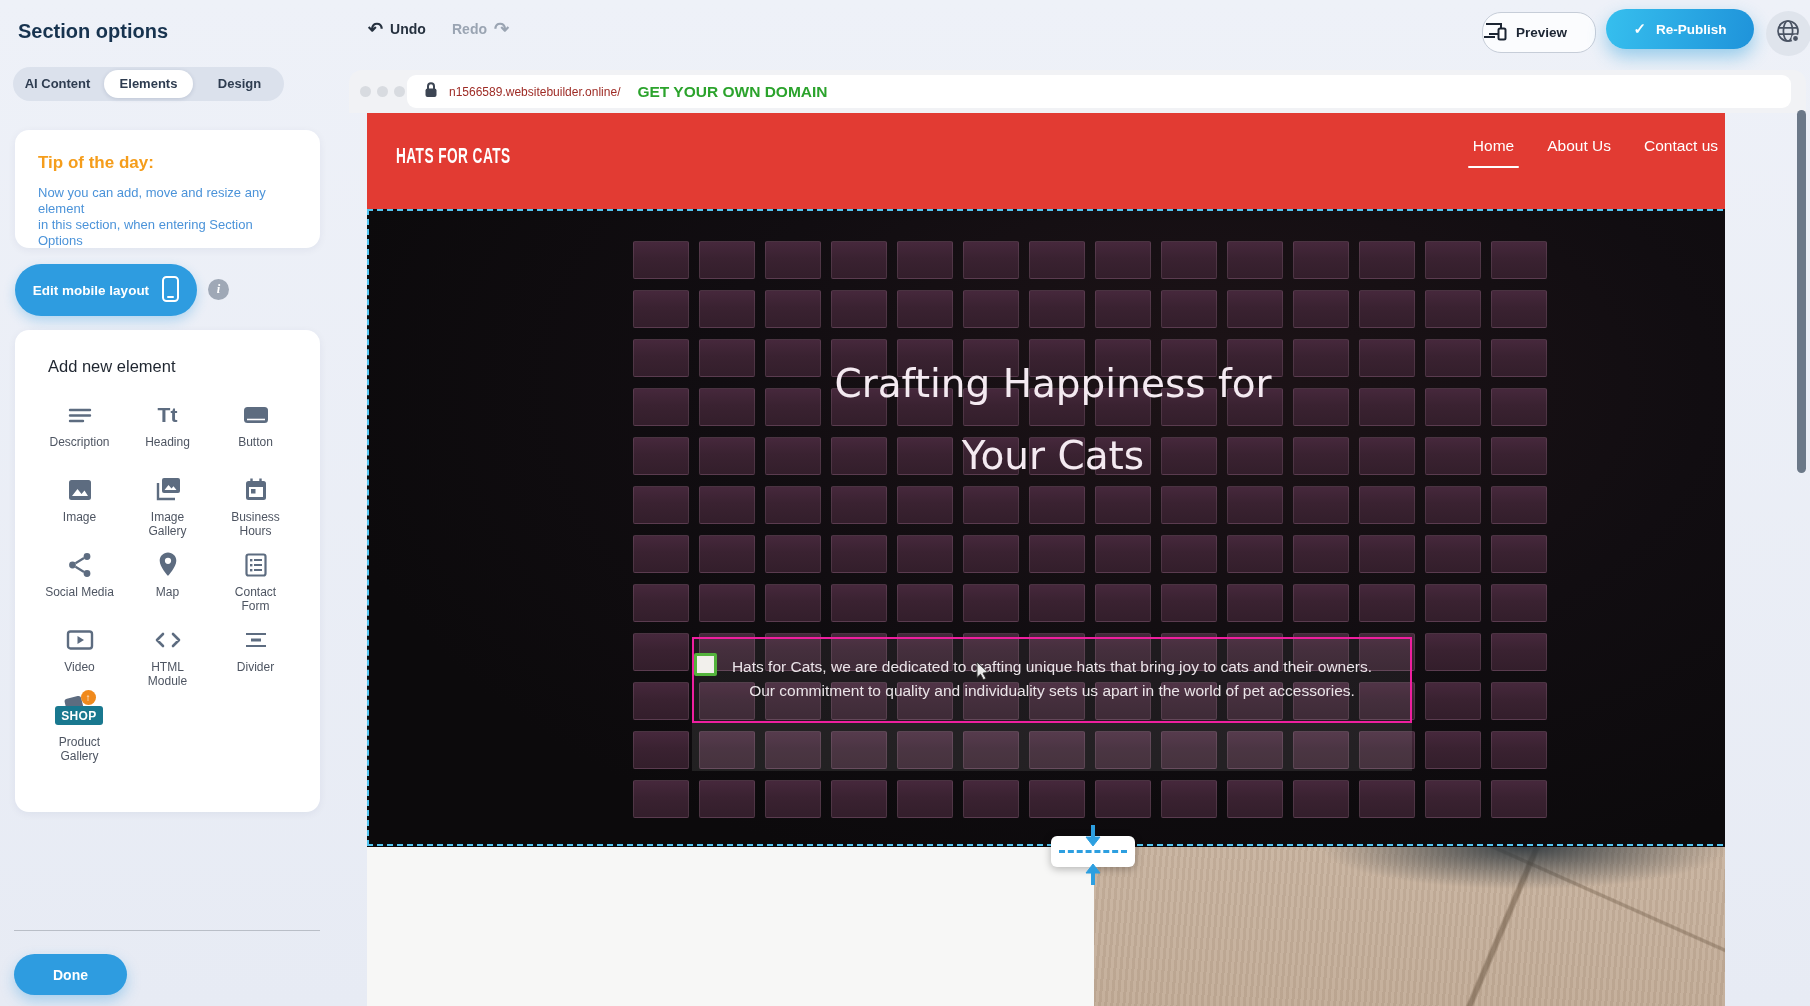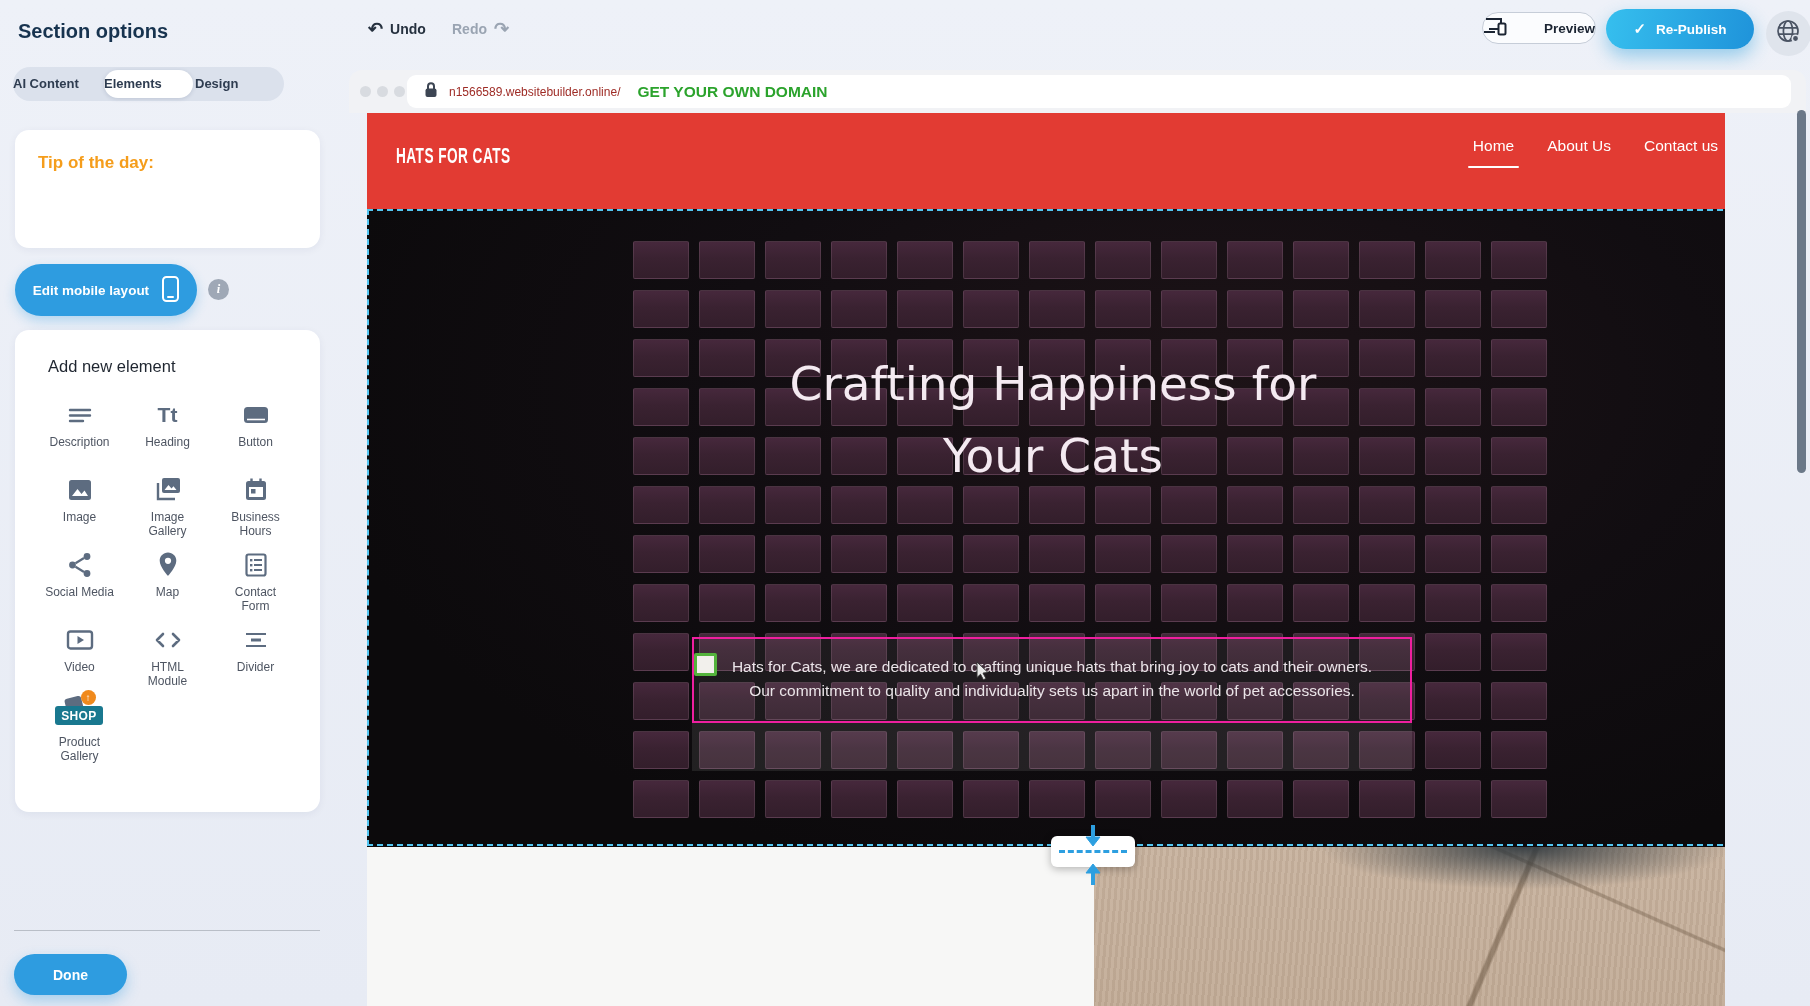--- a/index.html
+++ b/index.html
@@ -9,38 +9,38 @@
   #app { position:relative; width:1810px; height:1006px;
          background:linear-gradient(180deg,#eef1f8 0%,#e7ebf4 100%); }
 
   
   .section-title { left:18px; top:20px; font-size:20px; font-weight:bold; color:#17334f; }
   .history-btn { top:20px; display:flex; align-items:center; gap:7px; font-size:14px;
                  font-weight:bold; cursor:pointer; }
   .undo-btn { left:368px; color:#26313f; }
   .redo-btn { left:452px; color:#9aa4b2; }
   .history-icon { font-size:18px; line-height:18px; }
-  .preview-btn { left:1482px; top:12px; width:114px; height:32px; border:1.5px solid #c6cdd8;
+  .preview-btn { left:1482px; top:12px; width:114px; height:41px; border:1.5px solid #c6cdd8;
                  border-radius:19px; background:#fbfcfe; display:flex; align-items:center;
-                 justify-content:space-between; gap:9px; font-weight:bold; font-size:13.5px; color:#1c2533;
+                 justify-content:flex-start; gap:9px; font-weight:bold; font-size:13.5px; color:#1c2533;
                  cursor:pointer; }
   .republish-btn { left:1606px; top:9px; width:148px; height:40px; border-radius:21px;
                  background:linear-gradient(100deg,#36bfee 0%,#1f93da 100%);
                  box-shadow:0 8px 18px rgba(44,160,219,.45); display:flex; align-items:center;
                  justify-content:center; gap:10px; color:#fff; font-weight:bold; font-size:13.5px;
                  cursor:pointer; }
   .check-glyph { font-size:15px; font-weight:bold; }
   .globe-btn { left:1766px; top:11px; width:45px; height:45px; border-radius:50%;
                background:#dfe4ec; display:flex; align-items:center; justify-content:center;
                cursor:pointer; }
 
   
   .tabs { left:13px; top:67px; width:271px; height:34px; background:#dbe1ec; border-radius:17px;
           display:flex; align-items:center; font-size:13px; font-weight:bold; color:#2e3c50; }
-  .tab { flex:1; height:28px; line-height:28px; cursor:pointer; }
+  .tab { flex:1; text-align:center; height:28px; line-height:28px; cursor:pointer; }
   .tab.active { background:#fff; border-radius:15px; margin:0 2px;
                 box-shadow:0 1px 4px rgba(20,40,80,.15); }
   .tip-card { left:15px; top:130px; width:305px; height:118px; background:#fff; border-radius:14px;
               box-shadow:0 2px 8px rgba(25,39,80,.06); padding:23px 20px 0 23px; }
   .tip-heading { color:#f59d1b; font-size:17px; font-weight:bold; }
   .tip-body { margin-top:12px; color:#4b93d9; font-size:13px; line-height:16px; white-space:pre-line; }
   .edit-mobile-btn { left:15px; top:264px; width:182px; height:52px; border-radius:26px;
               background:#2e9ce0; display:flex; align-items:center; justify-content:center; gap:13px;
               color:#fff; font-size:13.5px; font-weight:bold; cursor:pointer;
               box-shadow:0 5px 12px rgba(46,156,224,.3); }
@@ -98,21 +98,21 @@
 
   .hero { position:absolute; left:0; top:96px; width:1457px; height:638px;
           background:radial-gradient(900px 520px at 58% 28%, #1d1317 0%, #110d11 55%, #0c0a0c 100%); }
   .tile-grid { position:absolute; left:266px; top:32px; display:grid;
                grid-template-columns:repeat(14,56px); grid-auto-rows:38px;
                column-gap:10px; row-gap:11px; }
   .tile { background:linear-gradient(180deg,#46283c 0%,#3a2231 45%,#331e2b 100%);
           border:1px solid rgba(222,185,205,.14); border-radius:2px; }
   .hero-content { position:absolute; left:0; top:0; width:1372px; height:638px; text-align:center; }
   .hero-heading { position:absolute; left:0; width:100%; top:139px;
-                  font-family:"DejaVu Sans",sans-serif; font-weight:400; font-size:47px;
+                  font-family:"DejaVu Sans",sans-serif; font-weight:400; font-size:39px;
                   line-height:72px; color:#f4eaf1; }
   .hero-sub { position:absolute; left:0; width:100%; top:333px; font-family:"DejaVu Sans",sans-serif;
               font-size:26px; color:#f1e8ee; }
   .light-band { position:absolute; left:325px; top:514px; width:720px; height:48px;
                 background:rgba(255,255,255,.09); }
   .text-selection { position:absolute; left:325px; top:428px; width:720px; height:86px;
                 border:2px solid #ee1f9f; background:rgba(255,255,255,.06); cursor:move; }
   .hero-paragraph { position:absolute; left:336px; top:446px; width:698px; font-size:15.5px;
                 line-height:24px; color:#eae4e8; text-align:center; white-space:pre-line; }
   .drag-handle { position:absolute; left:327px; top:444px; width:23px; height:23px;
@@ -187,20 +187,22 @@
   </div>
 
   <div class="abs tabs">
     <div class="tab">AI Content</div>
     <div class="tab active">Elements</div>
     <div class="tab">Design</div>
   </div>
 
   <div class="abs tip-card">
     <div class="tip-heading">Tip of the day:</div>
+    <div class="tip-body">Now you can add, move and resize any element
+in this section, when entering Section Options</div>
   </div>
 
   <div class="abs edit-mobile-btn">
     <span>Edit mobile layout</span>
     <span>
       <svg width="17" height="26" viewBox="0 0 17 26">
         <rect x="1" y="1" width="15" height="24" rx="3.5" fill="none" stroke="#fff" stroke-width="2"></rect>
         <path d="M6 21h5" stroke="#fff" stroke-width="2" stroke-linecap="round"></path>
       </svg>
     </span>

